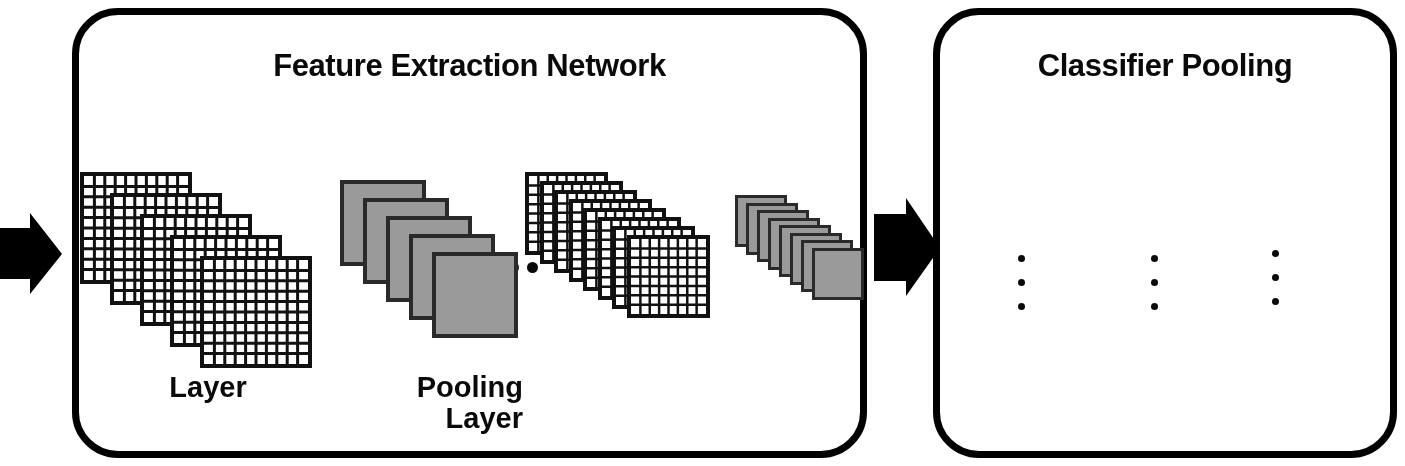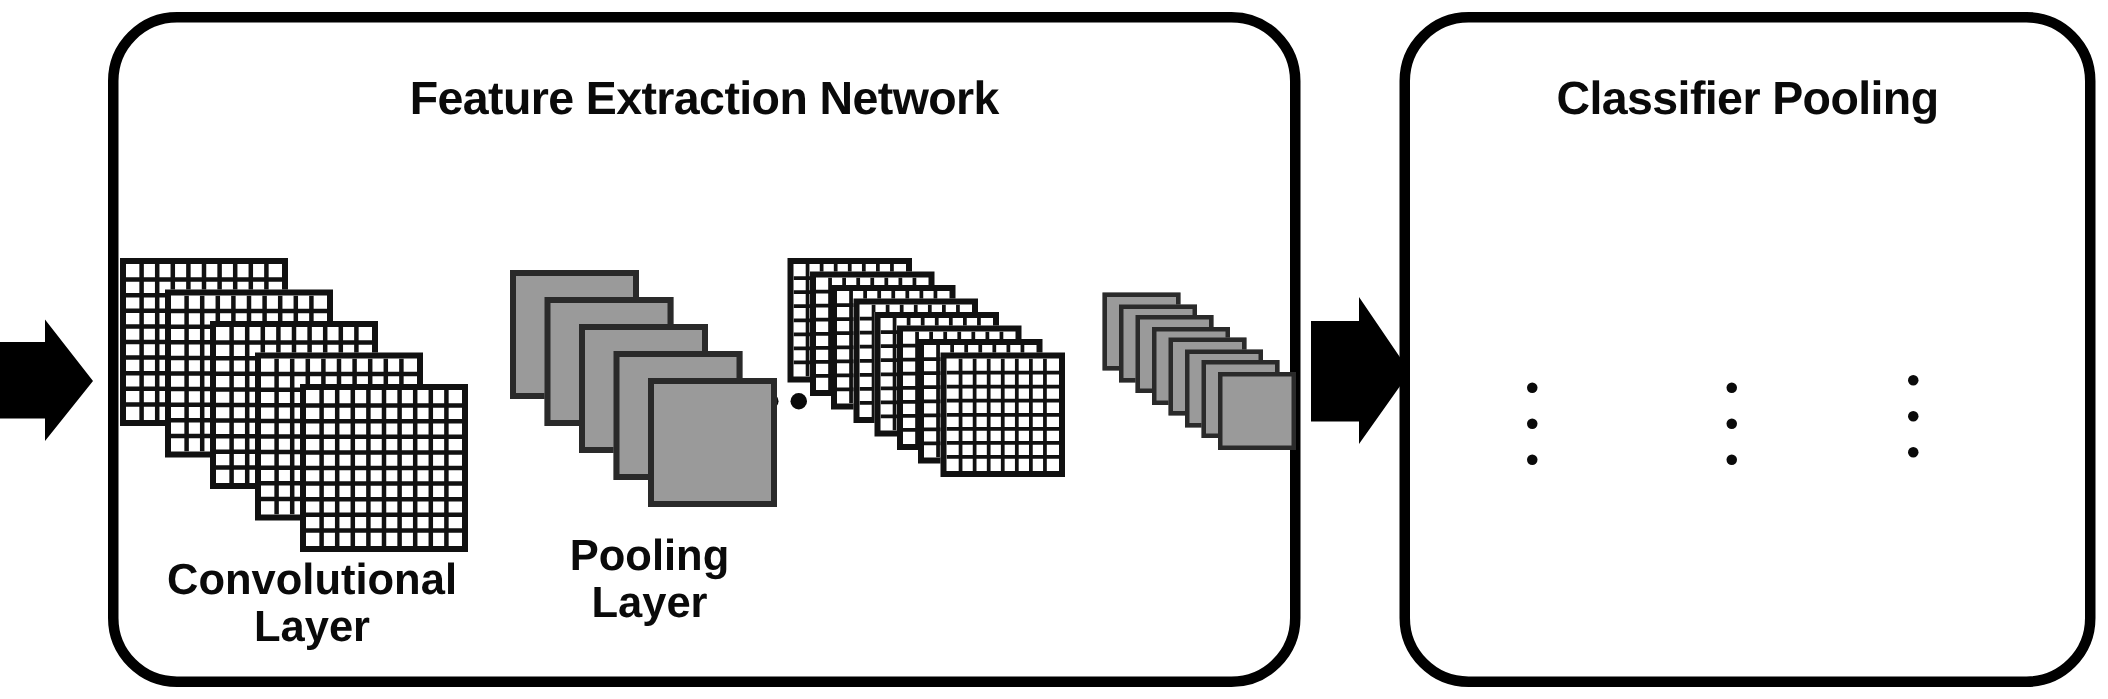--- a/index.html
+++ b/index.html
@@ -286,25 +286,24 @@
       <div class="card solid-small" style="width: 52px; height: 52px; left: 11px; top: 7.5px; z-index: 2;"></div>
       <div class="card solid-small" style="width: 52px; height: 52px; left: 22px; top: 15px; z-index: 3;"></div>
       <div class="card solid-small" style="width: 52px; height: 52px; left: 33px; top: 22.5px; z-index: 4;"></div>
       <div class="card solid-small" style="width: 52px; height: 52px; left: 44px; top: 30px; z-index: 5;"></div>
       <div class="card solid-small" style="width: 52px; height: 52px; left: 55px; top: 37.5px; z-index: 6;"></div>
       <div class="card solid-small" style="width: 52px; height: 52px; left: 66px; top: 45px; z-index: 7;"></div>
       <div class="card solid-small" style="width: 52px; height: 52px; left: 77px; top: 52.5px; z-index: 8;"></div>
     </div>
 
   <div class="layer-label" style="left:88px; top:372px; width:240px;">
-    <div>Convolutional</div>
     <div>Layer</div>
   </div>
 
-  <div class="layer-label" style="left:343px; top:356px; width:180px;">
+  <div class="layer-label" style="left:343px; top:372px; width:180px;text-align:right;">
     <div>Pooling</div>
     <div>Layer</div>
   </div>
 
   <div class="dots-v" style="left:1018px; top:255px;">
     <span></span>
     <span></span>
     <span></span>
   </div>
   <div class="dots-v" style="left:1151px; top:255px;">

